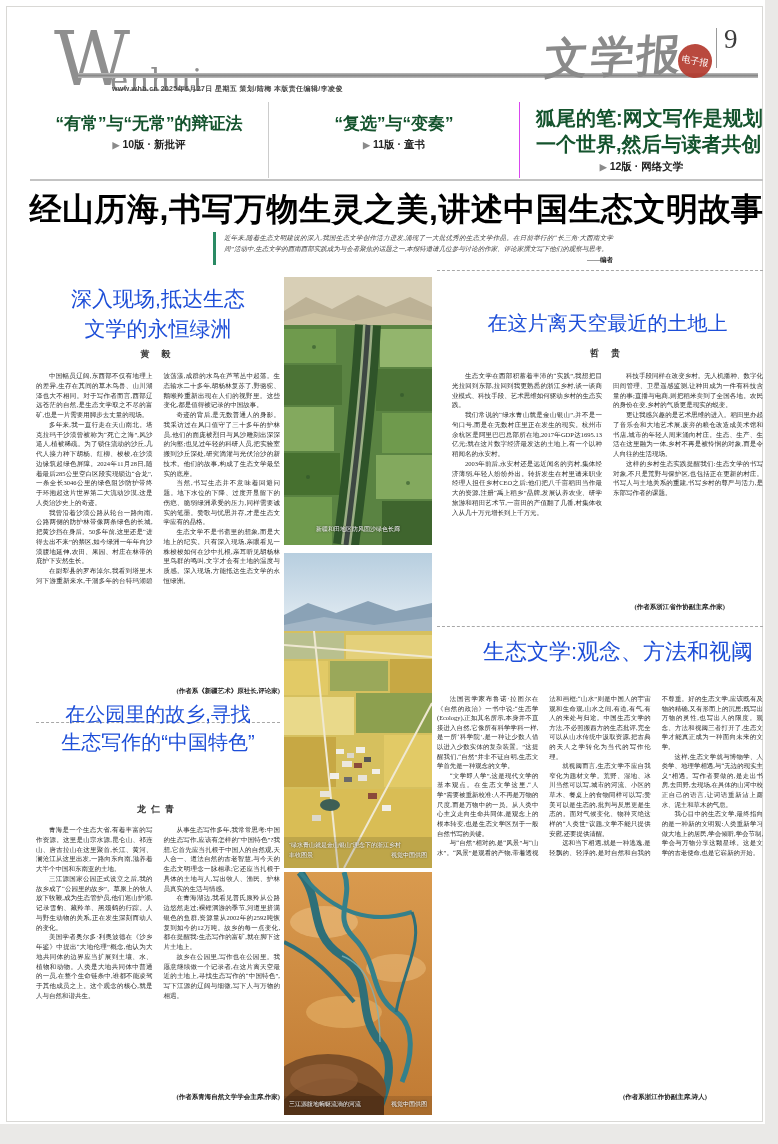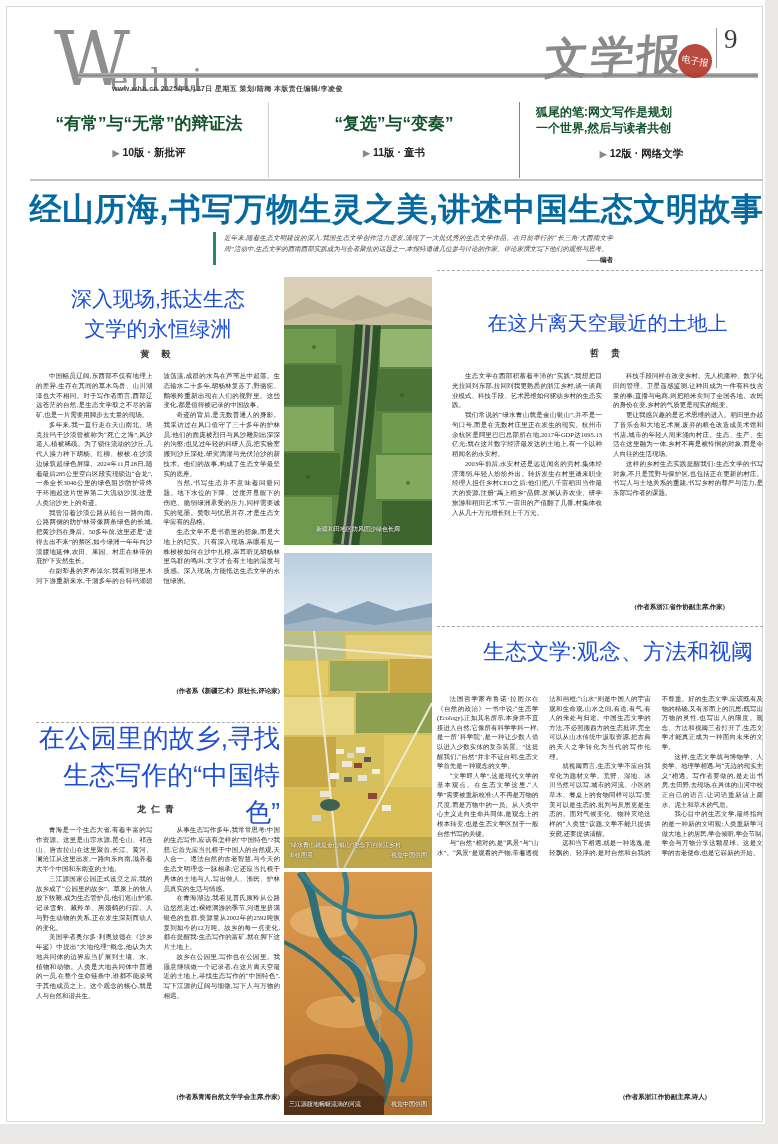--- a/index.html
+++ b/index.html
@@ -19,45 +19,45 @@
   .pgdiv{position:absolute;left:716px;top:28px;width:1px;height:40px;background:#9a9a9a;}
   .pagenum{position:absolute;left:724px;top:24px;font-size:27px;color:#3c3c3c;font-family:"Liberation Serif",serif;}
 
   
   .teasers{position:absolute;left:30px;top:102px;width:733px;height:76px;display:flex;font-family:"Liberation Sans",sans-serif;}
   .tcell{box-sizing:border-box;padding-top:11px;}
   .tcell1{width:238px;}
   .tcell2{width:252px;border-left:1px solid #ccc;border-right:1px solid #d946ef;}
   .tcell3{width:243px;padding-top:3px;}
   .ttitle{font-size:17px;font-weight:bold;color:#14532d;text-align:center;line-height:1.3;}
-  .tcell3 .ttitle{font-size:12px;text-align:left;padding-left:16px;}
-  .tref{font-size:10.5px;font-weight:bold;color:#222;text-align:center;margin-top:11px;}
+  .tcell3 .ttitle{font-size:20px;text-align:left;padding-left:16px;}
+  .tref{font-size:10.5px;font-weight:bold;color:#222;text-align:center;margin-top:3px;}
   .tref .arr{color:#8a8a8a;font-size:9px;}
   .teaser-rule{position:absolute;left:30px;top:179px;width:733px;height:2px;background:#c3c3c3;}
 
   
-  .headline{position:absolute;left:24px;top:188px;width:745px;text-align:center;font-size:32px;font-weight:900;color:#0369a1;letter-spacing:.5px;font-family:"Liberation Sans",sans-serif;}
+  .headline{position:absolute;left:24px;top:188px;width:745px;text-align:center;font-size:32px;font-weight:900;color:#000000;letter-spacing:.5px;font-family:"Liberation Sans",sans-serif;}
   .ednote{position:absolute;left:213px;top:232px;width:400px;border-left:3px solid #2a8a64;padding-left:8px;box-sizing:border-box;}
   .ednote .txt{font-size:6.5px;line-height:1.75;color:#444;text-align:justify;font-style:italic;}
   .ednote .sign{font-size:6.5px;font-weight:bold;color:#222;text-align:right;margin-top:1px;}
 
   
   .atitle{position:absolute;text-align:center;font-weight:normal;color:#1d4ed8;font-family:"Liberation Sans",sans-serif;line-height:1.42;}
   .byline{position:absolute;text-align:center;font-size:9px;color:#333;letter-spacing:.55em;font-weight:bold;}
   .abody{position:absolute;column-gap:11px;font-size:6.5px;line-height:1.5;color:#2b2b2b;text-align:justify;overflow:hidden;}
   .abody p{margin:0;text-indent:2em;}
   .attrib{position:absolute;font-size:6.5px;font-weight:bold;color:#1d1d1d;text-align:right;}
   .dotted{position:absolute;border-top:1px dashed #a8a8a8;height:0;}
 
   .ltA-title{left:36px;top:284px;width:244px;font-size:21px;}
   .ltA-by{left:36px;top:348px;width:244px;}
   .ltA-body{left:36px;top:371px;width:244px;height:312px;column-count:2;}
   .ltA-attr{left:36px;top:687px;width:244px;}
   .l-dot{left:36px;top:722px;width:244px;}
-  .ltB-title{left:36px;top:720px;width:244px;font-size:26px;text-align:right;}
+  .ltB-title{left:36px;top:700px;width:244px;font-size:20px;}
   .ltB-by{left:36px;top:803px;width:244px;}
   .ltB-body{left:36px;top:825px;width:244px;height:264px;column-count:2;}
   .ltB-attr{left:36px;top:1093px;width:244px;}
 
   .rt-dot{left:437px;top:270px;width:326px;}
   .rtA-title{left:452px;top:281px;width:311px;font-size:20px;}
   .rtA-by{left:452px;top:347px;width:311px;}
   .rtA-body{left:452px;top:371px;width:311px;height:229px;column-count:2;}
   .rtA-attr{left:452px;top:603px;width:311px;padding-right:38px;box-sizing:border-box;}
   .rb-dot{left:437px;top:626px;width:326px;}

